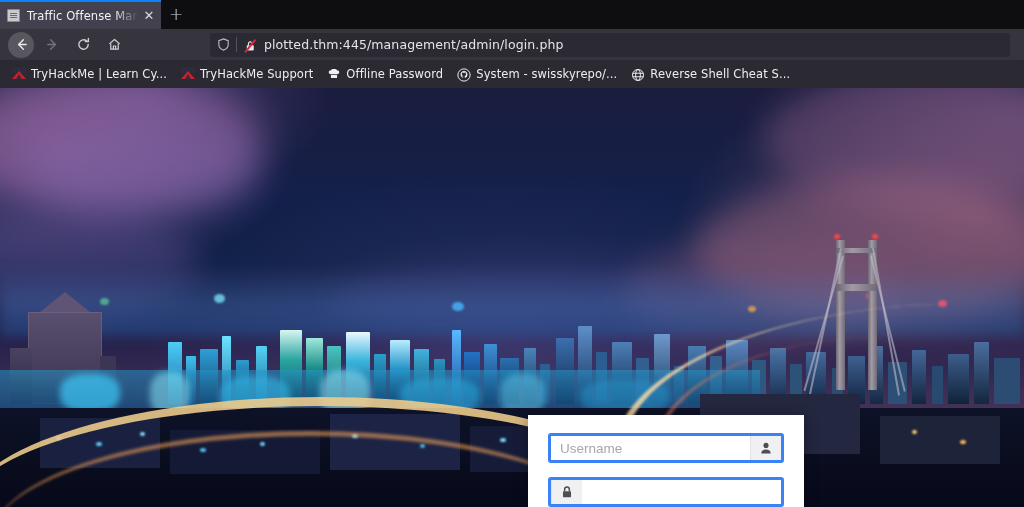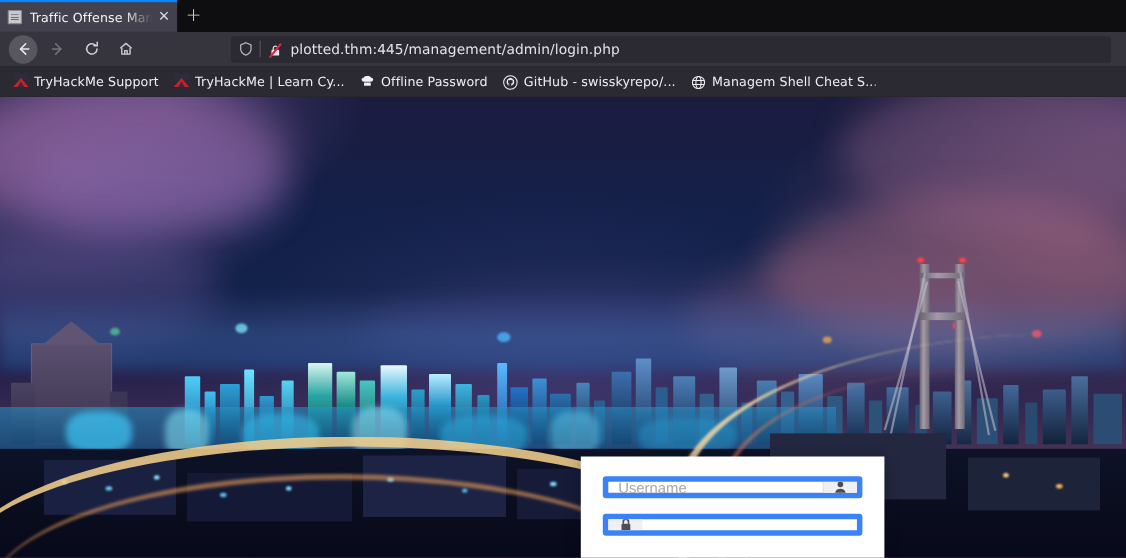--- a/index.html
+++ b/index.html
@@ -194,22 +194,22 @@
 
   
   .card {
     position:absolute; left:528px; top:327px; width:276px; height:137px;
     background:#fff;
     box-shadow:0 2px 14px rgba(0,0,0,.30);
     padding:18px 20px 0 20px;
     z-index:6;
   }
   .field {
-    display:flex; height:20px; margin-bottom:14px;
-    border:5px solid #3b82f6; border-radius:3px; overflow:hidden; background:#fff;
+    display:flex; height:30px; margin-bottom:14px;
+    border:3px solid #3b82f6; border-radius:3px; overflow:hidden; background:#fff;
   }
   .field input {
     flex:1 1 auto; min-width:0;
     border:0; outline:0; background:transparent;
     font-family:"Liberation Sans", sans-serif;
     font-size:13.5px; color:#444;
     padding:0 9px;
   }
   .field input::placeholder { color:#a6a6ac; }
   .addon {
@@ -285,57 +285,57 @@
           </svg>
         </span>
         <span class="url-text">plotted.thm:445/management/admin/login.php</span>
       </div>
     </div>
 
     <div class="bookmarks">
 
       <div class="bm">
         <span class="bm-ico ico-thm"></span>
-        <span class="bm-label">TryHackMe Support</span>
+        <span class="bm-label">TryHackMe | Learn Cy...</span>
       </div>
 
       <div class="bm">
         <span class="bm-ico ico-thm"></span>
-        <span class="bm-label">TryHackMe | Learn Cy...</span>
+        <span class="bm-label">TryHackMe Support</span>
       </div>
 
       <div class="bm">
         <span class="bm-ico ico-chef">
           <svg width="14" height="14" viewBox="0 0 16 16" fill="currentColor">
               <path d="M4.4 7.1 C2.9 7.1 2 6 2 4.9 C2 3.7 3 2.9 4.1 3 C4.5 1.9 5.6 1.2 8 1.2 c2.4 0 3.5 .7 3.9 1.8 C13 2.9 14 3.7 14 4.9 C14 6 13.1 7.1 11.6 7.1 Z"></path>
               <rect x="4.5" y="7.9" width="7" height="3.6" rx=".5"></rect>
             </svg>
         </span>
         <span class="bm-label">Offline Password</span>
       </div>
 
       <div class="bm">
         <span class="bm-ico ico-gh">
           <svg width="14" height="14" viewBox="0 0 16 16">
               <circle cx="8" cy="8" r="7" fill="none" stroke="currentColor" stroke-width="1.1"></circle>
               <path d="M8 3.4 c-2.2 0-4 1.8-4 4 c0 1.8 1.1 3.3 2.7 3.8 c.2 0 .27-.09 .27-.2 v-.7 c-1.1 .24-1.34-.5-1.34-.5 c-.18-.46-.44-.58-.44-.58 c-.36-.25 .03-.24 .03-.24 c.4 .03 .61 .41 .61 .41 c.36 .6 .93 .43 1.16 .33 c.04-.26 .14-.43 .25-.53 c-.88-.1-1.8-.44-1.8-1.95 c0-.43 .15-.78 .4-1.06 c-.04-.1-.18-.5 .04-1.04 c0 0 .33-.1 1.08 .4 a3.7 3.7 0 0 1 1.96 0 c .75-.5 1.08-.4 1.08-.4 c .22 .54 .08 .94 .04 1.04 c .25 .28 .4 .63 .4 1.06 c0 1.51-.92 1.85-1.8 1.95 c .14 .12 .27 .37 .27 .75 v1.11 c0 .11 .07 .2 .28 .2 A4.01 4.01 0 0 0 12 7.4 c0-2.2-1.8-4-4-4 z" fill="currentColor"></path>
             </svg>
         </span>
-        <span class="bm-label">GitHub - swisskyrepo/...</span>
+        <span class="bm-label">System - swisskyrepo/...</span>
       </div>
 
       <div class="bm">
         <span class="bm-ico ico-globe">
           <svg width="14" height="14" viewBox="0 0 16 16" fill="none" stroke="currentColor" stroke-width="1.1">
               <circle cx="8" cy="8" r="6.3"></circle>
               <ellipse cx="8" cy="8" rx="2.7" ry="6.3"></ellipse>
               <path d="M1.9 6 H14.1 M1.9 10 H14.1"></path>
             </svg>
         </span>
-        <span class="bm-label">Managem Shell Cheat S...</span>
+        <span class="bm-label">Reverse Shell Cheat S...</span>
       </div>
 
     </div>
   </div>
 
   <div class="page">
 
     <div class="sky">
       <div class="cloud" style="left:-40px;top:-10px;width:300px;height:130px;background:#9a6aa8;"></div>
       <div class="cloud" style="left:30px;top:40px;width:230px;height:90px;background:#7c63a8;opacity:.4;"></div>

